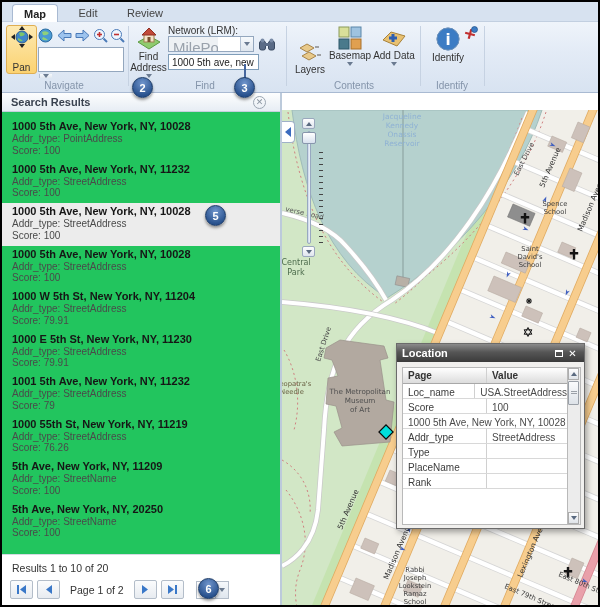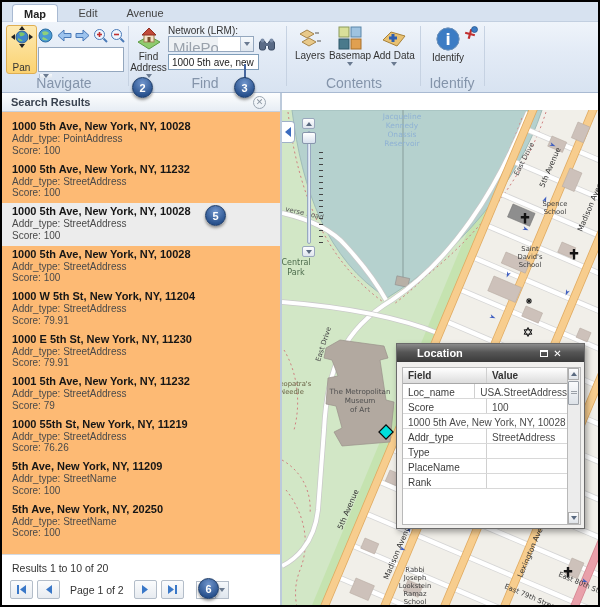--- a/index.html
+++ b/index.html
@@ -5,34 +5,34 @@
   html,body{margin:0;padding:0;background:#888;}
   *{box-sizing:border-box;font-family:"Liberation Sans","DejaVu Sans",sans-serif;}
   .app{position:relative;width:600px;height:607px;background:#fff;border:2px solid #000;overflow:hidden;}
   
   .ribbon{position:absolute;left:0;top:0;width:596px;height:91px;background:linear-gradient(#f7fafd,#e3ebf6 55%,#d8e3f1);border-bottom:1px solid #a9bad2;}
   .tabbar{position:absolute;left:0;top:0;width:100%;height:20px;background:#d7e2f0;border-bottom:1px solid #c2cfe0;}
   .tab{position:absolute;top:2px;height:18px;line-height:18px;text-align:center;font-size:11px;color:#444;cursor:default;}
   .tab.active{background:#fff;border:1px solid #a9bad2;border-bottom:none;border-radius:4px 4px 0 0;color:#222;font-weight:bold;}
   .rbody{position:absolute;left:0;top:21px;width:100%;height:70px;}
   .gsep{position:absolute;top:3px;height:60px;width:1px;background:#c6d2e2;}
-  .glabel{position:absolute;bottom:2px;font-size:14px;color:#8494aa;text-align:center;}
+  .glabel{position:absolute;bottom:2px;font-size:10px;color:#8494aa;text-align:center;}
   .rbtn{position:absolute;display:flex;flex-direction:column;align-items:center;font-size:10px;color:#333;}
   .panbtn{left:4px;top:2px;width:31px;height:49px;background:linear-gradient(#fdeab2,#fbd271);border:1px solid #dfae52;border-radius:3px;justify-content:space-between;}
   .mini{position:absolute;top:4px;width:17px;height:17px;display:flex;align-items:center;justify-content:center;}
   .combo{position:absolute;display:flex;border:1px solid #94a7be;background:#fff;font-size:15px;color:#222;gap:22px;}
   .combo .val{flex:1;padding:2px 4px;white-space:nowrap;overflow:hidden;}
   .combo .arr{width:13px;background:linear-gradient(#f6f9fc,#dfe6ee);border-left:1px solid #b4c2d4;display:flex;align-items:center;justify-content:center;}
   .caret{width:0;height:0;border-left:3.5px solid transparent;border-right:3.5px solid transparent;border-top:4px solid #6a7a90;}
   .disabled .val{color:#9aa2ac;background:#eef1f4;}
   .addrinput{position:absolute;left:166px;top:31px;width:91px;height:16px;border:1px solid #7f9db9;font-size:10px;padding:0 3px;color:#222;}
   .smalllbl{font-size:10px;color:#333;}
   .ddown{margin-top:1px;}
   
-  .panel{position:absolute;left:0;top:91px;width:280px;height:512px;background:#fdba74;border-right:2px solid #bccadb;}
+  .panel{position:absolute;left:0;top:91px;width:280px;height:512px;background:#22c55e;border-right:2px solid #bccadb;}
   .phead{position:absolute;left:0;top:0;width:100%;height:19px;background:linear-gradient(#fdfefe,#e7edf4);border-bottom:1px solid #c5d0de;display:flex;align-items:center;}
   .phead .ttl{font-size:11px;font-weight:bold;color:#3a4350;padding-left:9px;flex:1;}
   .pclose{width:13px;height:13px;border:1px solid #9aa5b1;border-radius:50%;color:#8a95a1;font-size:9px;line-height:11px;text-align:center;margin-right:14px;cursor:default;}
   .plist{position:absolute;left:0;top:19px;width:100%;height:442px;padding-top:6px;overflow:hidden;}
   .ritem{height:42.5px;padding:2px 10px 0 10px;cursor:default;}
   .ritem.selected{background:#ececec;}
   .ritem .t{font-size:11px;font-weight:bold;color:#161616;line-height:13px;}
   .ritem .s{font-size:10px;color:#4a4a4a;line-height:11.5px;}
   .pfoot{position:absolute;left:0;bottom:0;width:100%;height:51px;border-top:1px solid #d4dae2;background:#fff;}
   .summary{font-size:10.5px;color:#333;padding:7px 0 0 10px;}
@@ -50,21 +50,21 @@
   .slider{position:absolute;left:17px;top:8px;width:26px;height:146px;z-index:5;}
   .sbtn{position:absolute;left:3px;width:13px;height:11px;background:linear-gradient(#fdfdfe,#dfe5ee);border:1px solid #9aa8bd;border-radius:2px;display:flex;align-items:center;justify-content:center;}
   .up{top:0;} .dn{top:128px;}
   .tri-u{width:0;height:0;border-left:3px solid transparent;border-right:3px solid transparent;border-bottom:4px solid #5a6a80;}
   .tri-d{width:0;height:0;border-left:3px solid transparent;border-right:3px solid transparent;border-top:4px solid #5a6a80;}
   .strack{position:absolute;left:8px;top:13px;width:4px;height:113px;background:linear-gradient(to right,#c7d4e8,#f2f6fb);border:1px solid #98a8c0;border-radius:2px;}
   .sthumb{position:absolute;left:2.5px;top:14px;width:14px;height:12px;background:linear-gradient(#ffffff,#d8e1ee);border:1px solid #8896ac;border-radius:2px;}
   .sticks{position:absolute;left:20px;top:34px;width:4px;height:92px;background:repeating-linear-gradient(to bottom,#444 0 1.5px,transparent 1.5px 6px);}
   
   .popup{position:absolute;left:114px;top:233px;width:189px;height:186px;background:#f1f0ee;border:1px solid #6b6b6b;box-shadow:2px 3px 6px rgba(0,0,0,.35);z-index:10;}
-  .ptitle{height:18px;background:linear-gradient(#8b8b8b,#565656 45%,#3b3b3b);display:flex;align-items:center;padding:0 20px;}
+  .ptitle{height:18px;background:linear-gradient(#8b8b8b,#565656 45%,#3b3b3b);display:flex;align-items:center;padding:0 5px;}
   .ptitle .tx{color:#fff;font-size:11px;font-weight:bold;flex:1;}
   .wbtn{color:#fff;font-size:10px;width:13px;text-align:center;cursor:default;}
   .maxbox{width:8px;height:7px;border:1px solid #fff;border-top-width:2px;margin:0 3px;}
   .pbody{position:absolute;left:5px;top:23px;width:179px;height:158px;display:flex;}
   .ltable{width:166px;height:158px;border:1px solid #b9b9b9;background:#fff;overflow:hidden;font-size:10px;}
   .lrow{display:flex;border-bottom:1px solid #d8d8d8;}
   .lrow .c1{width:84px;padding:3px 0 0 5px;color:#3c3c3c;border-right:1px solid #d0d0d0;}
   .lrow .c2{flex:1;padding:3px 0 0 5px;color:#4a4a4a;}
   .lhead{background:linear-gradient(#ffffff,#dcdcdc);border-bottom:1px solid #a8a8a8;font-weight:bold;height:16px;}
   .lhead .c1,.lhead .c2{padding-top:2px;color:#333;}
@@ -81,21 +81,21 @@
 </style>
 </head>
 <body>
 
 <div class="app">
 
   <div class="ribbon">
     <div class="tabbar">
       <div class="tab active" style="left:10px;width:46px;">Map</div>
       <div class="tab" style="left:64px;width:44px;">Edit</div>
-      <div class="tab" style="left:116px;width:54px;">Avenue</div>
+      <div class="tab" style="left:116px;width:54px;">Review</div>
     </div>
     <div class="rbody">
 
       <div class="rbtn panbtn">
         <span class="iconbox">
           <svg width="22" height="22" viewBox="0 0 22 22">
             <circle cx="11" cy="11" r="6" fill="#3f86c9" stroke="#2a5f96"></circle>
             <path d="M8,7 Q11,5 14,8 Q12,11 9,10 Z" fill="#7bc46a"></path>
             <path d="M7,12 Q10,13 12,15 Q9,16 7,14 Z" fill="#7bc46a"></path>
             <path d="M11,0 L14,4 L8,4 Z" fill="#222"></path>
@@ -173,21 +173,21 @@
           <rect x="9.5" y="3" width="6" height="9" rx="2" fill="#5a6b86" stroke="#3a4a62"></rect>
           <rect x="5.5" y="5" width="5" height="3" fill="#5a6b86"></rect>
           <circle cx="3.5" cy="2.5" r="2" fill="#7a8ba6"></circle>
             <circle cx="12.5" cy="2.5" r="2" fill="#7a8ba6"></circle>
         </svg>
       </div>
       <input class="addrinput" readonly="" value="1000 5th ave, new york, ny" style="">
       <div class="glabel" style="left:128px;width:150px;">Find</div>
       <div class="gsep" style="left:284px;"></div>
 
-      <div class="rbtn" style="left:290px;top:3px;width:36px;">
+      <div class="rbtn" style="left:290px;top:17px;width:36px;">
         <span class="iconbox">
           <svg width="24" height="24" viewBox="0 0 24 24">
             <path d="M2,8 L9,4 L16,8 L9,12 Z" fill="#e8c98a" stroke="#a8854a"></path>
             <path d="M4,16 L11,12 L18,16 L11,20 Z" fill="#e8c98a" stroke="#a8854a"></path>
             <line x1="17" y1="7" x2="21" y2="7" stroke="#888" stroke-width="1.5"></line>
             <line x1="19" y1="15" x2="23" y2="15" stroke="#888" stroke-width="1.5"></line>
           </svg>
         </span>
         <span>Layers</span>
       </div>
@@ -544,21 +544,21 @@
     
     <div class="popup">
       <div class="ptitle">
         <span class="tx">Location</span>
         <span class="maxbox"></span>
         <span class="wbtn">✕</span>
       </div>
       <div class="pbody">
         <div class="ltable">
           <div class="lrow lhead">
-            <span class="c1">Field</span>
+            <span class="c1">Page</span>
             <span class="c2">Value</span>
           </div>
           <div id="attrRows">
 
               <div class="lrow">
                 <span class="c1">Loc_name</span>
                 <span class="c2">USA.StreetAddress</span>
               </div>
 
               <div class="lrow">

